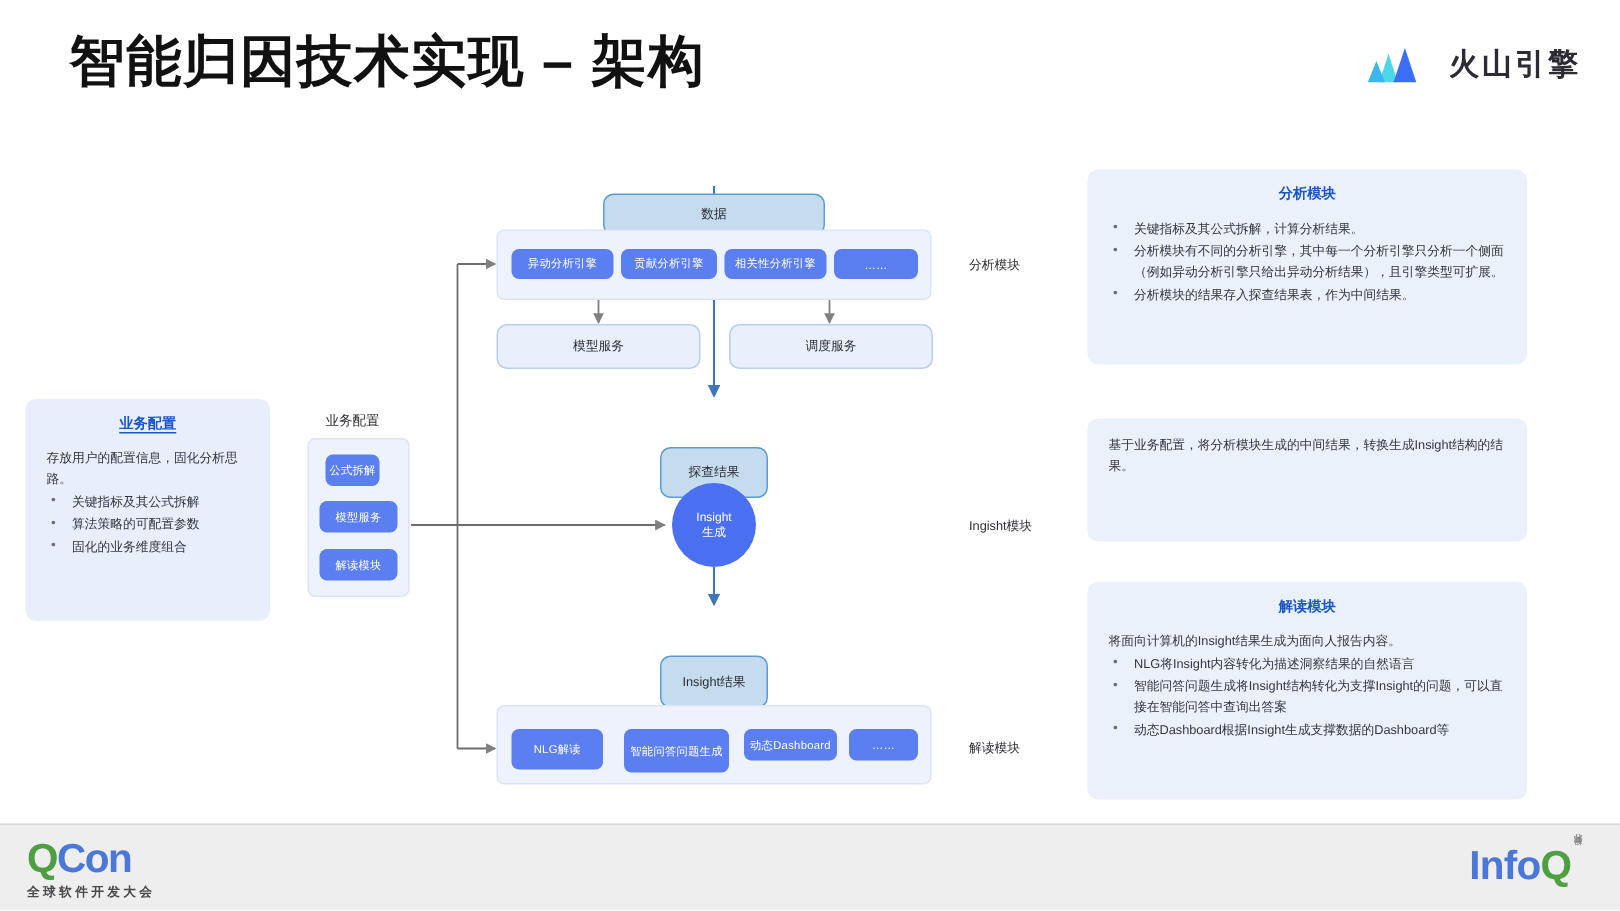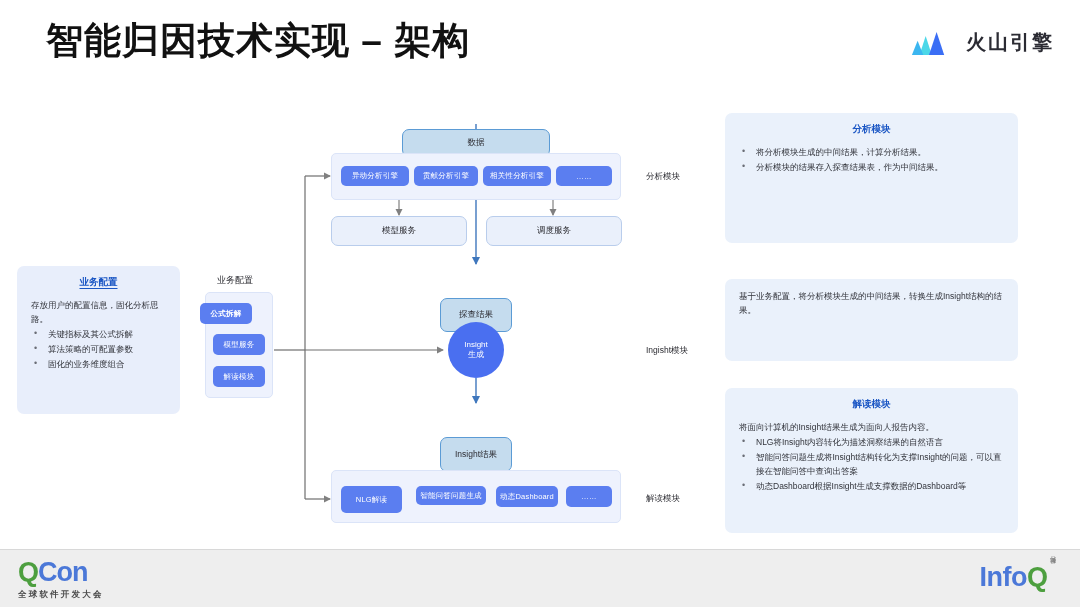--- a/index.html
+++ b/index.html
@@ -184,48 +184,49 @@
 
   <div class="circle" style="left:448px; top:322px;">
     <span>Insight</span>
     <span>生成</span>
   </div>
 
   <div class="node node-data" style="left:440px; top:404px; width:72px; height:35px;">Insight结果</div>
 
   <div class="panel" style="left:331px; top:470px; width:290px; height:53px;"></div>
   <div class="chip" style="left:341px; top:486px; width:61px; height:27px;">NLG解读</div>
-  <div class="chip" style="left:416px; top:486px; width:70px; height:19px;">智能问答问题生成</div>
+  <div class="chip" style="left:416px; top:486px; width:70px; height:29px;">智能问答问题生成</div>
   <div class="chip" style="left:496px; top:486px; width:62px; height:21px;">动态Dashboard</div>
   <div class="chip" style="left:566px; top:486px; width:46px; height:21px;">……</div>
 
   <div class="col-label" style="left:646px; top:171px;">分析模块</div>
   <div class="col-label" style="left:646px; top:345px;">Ingisht模块</div>
   <div class="col-label" style="left:646px; top:493px;">解读模块</div>
 
   <div class="stage-label" style="left:217px; top:274px;">业务配置</div>
   <div class="panel" style="left:205px; top:292px; width:68px; height:106px;"></div>
-  <div class="chip" style="left:200px; top:303px; width:52px; height:21px;font-weight:bold;">公式拆解</div>
+  <div class="chip" style="left:217px; top:303px; width:36px; height:21px;">公式拆解</div>
   <div class="chip" style="left:213px; top:334px; width:52px; height:21px;">模型服务</div>
   <div class="chip" style="left:213px; top:366px; width:52px; height:21px;">解读模块</div>
 
   <div class="card card-left" style="left:17px; top:266px; width:163px; height:148px;">
     <div class="card-title">业务配置</div>
     <p class="card-para">存放用户的配置信息，固化分析思路。</p>
     <ul class="bullets">
       <li>关键指标及其公式拆解</li>
       <li>算法策略的可配置参数</li>
       <li>固化的业务维度组合</li>
     </ul>
   </div>
 
   <div class="card" style="left:725px; top:113px; width:293px; height:130px;">
     <div class="card-title">分析模块</div>
     <ul class="bullets">
-      <li>将分析模块生成的中间结果，计算分析结果。</li>
+      <li>关键指标及其公式拆解，计算分析结果。</li>
+      <li>分析模块有不同的分析引擎，其中每一个分析引擎只分析一个侧面（例如异动分析引擎只给出异动分析结果），且引擎类型可扩展。</li>
       <li>分析模块的结果存入探查结果表，作为中间结果。</li>
     </ul>
   </div>
 
   <div class="card" style="left:725px; top:279px; width:293px; height:82px;">
     <p class="card-para">基于业务配置，将分析模块生成的中间结果，转换生成Insight结构的结果。</p>
   </div>
 
   <div class="card" style="left:725px; top:388px; width:293px; height:145px;">
     <div class="card-title">解读模块</div>

